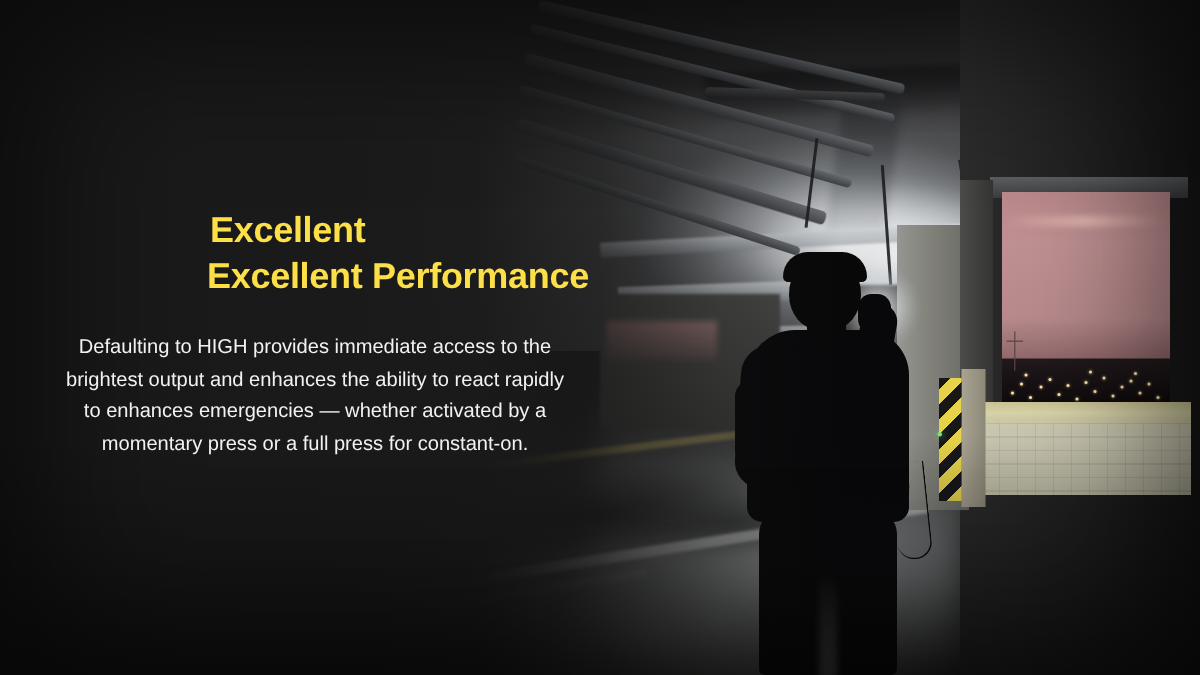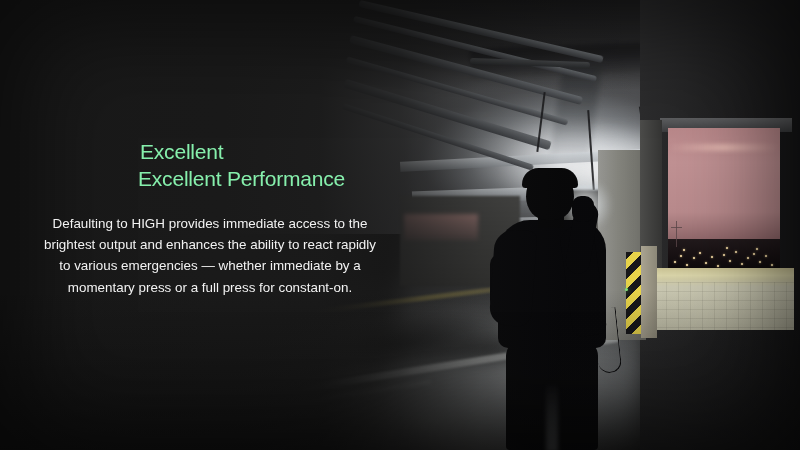--- a/index.html
+++ b/index.html
@@ -320,23 +320,23 @@
     box-shadow: inset 0 0 90px 30px rgba(0,0,0,0.55);
     pointer-events: none;
   }
 
   
   .copy {
     position: absolute;
     left: 36px; top: 138px; width: 348px;
   }
   .headline {
-    color: #86efac;
-    font-weight: 400;
-    font-size: 21px;
+    color: #fde047;
+    font-weight: 700;
+    font-size: 24px;
     line-height: 1.30;
     letter-spacing: -0.2px;
     margin: 0 0 0 104px;
     white-space: nowrap;
   }
   .headline .line2 { display: block; margin-left: -2px; }
   .body-copy {
     color: #f2f2f2;
     font-size: 13.4px;
     line-height: 1.60;
@@ -444,16 +444,16 @@
     </div>
 
   </div>
 
   <div class="overlay-left"></div>
   <div class="overlay-bottom"></div>
   <div class="vignette"></div>
 
   <div class="copy">
     <h1 class="headline"><span>Excellent</span><span class="line2">Excellent Performance</span></h1>
-    <p class="body-copy">Defaulting to HIGH provides immediate access to the brightest output and enhances the ability to react rapidly to various emergencies — whether immediate by a momentary press or a full press for constant-on.</p>
+    <p class="body-copy">Defaulting to HIGH provides immediate access to the brightest output and enhances the ability to react rapidly to enhances emergencies — whether activated by a momentary press or a full press for constant-on.</p>
   </div>
 
 </div>
 
 </body></html>

